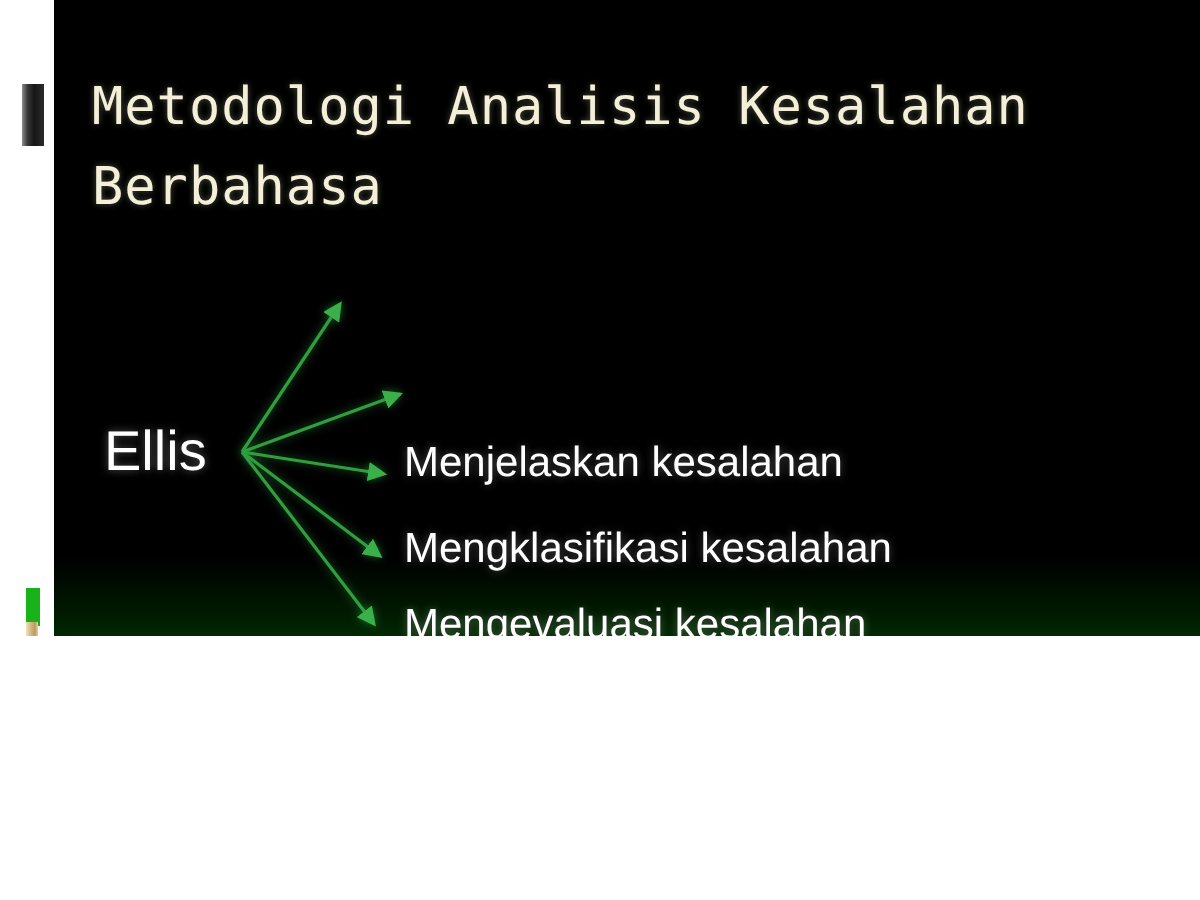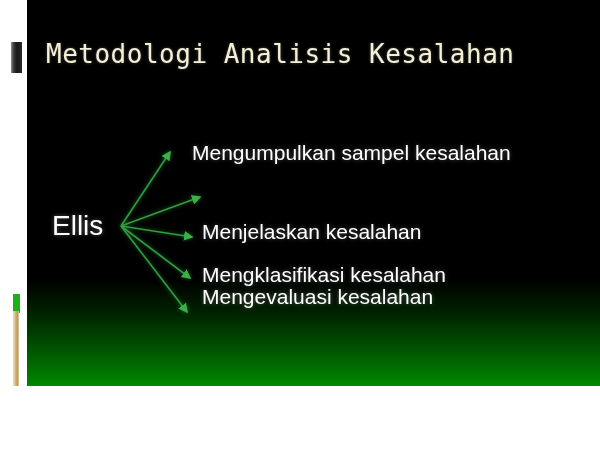--- a/index.html
+++ b/index.html
@@ -3,21 +3,21 @@
 <meta charset="utf-8">
 <style>
   html, body {
     margin: 0;
     padding: 0;
     background: #ffffff;
   }
   #slide {
     position: relative;
     width: 600px;
-    height: 386px;
+    height: 318px;
     overflow: hidden;
     background: #000000;
     font-family: "Liberation Sans", sans-serif;
   }
 
   
   .left-strip {
     position: absolute;
     left: 0;
     top: 0;
@@ -125,21 +125,21 @@
     font-size: 21px;
     line-height: 26px;
     white-space: nowrap;
     text-shadow: 0 0 4px rgba(255,255,255,0.30);
     z-index: 3;
   }
   .item-0 { left: 166px; top: 140px; }
   .item-1 { left: 184px; top: 181px; }
   .item-2 { left: 176px; top: 219px; }
   .item-3 { left: 176px; top: 262px; }
-  .item-4 { left: 176px; top: 284px; text-align: right; }
+  .item-4 { left: 176px; top: 300px; text-align: right; }
 </style>
 </head>
 <body>
 
 <div id="slide">
 
   <div class="canvas">
     <div class="bg-gradient"></div>
 
     <svg class="arrows" viewBox="0 0 574 450" xmlns="http://www.w3.org/2000/svg">
@@ -152,25 +152,25 @@
         <line x1="95" y1="226" x2="144" y2="152"></line>
         <line x1="95" y1="226" x2="174" y2="197"></line>
         <line x1="95" y1="226" x2="166" y2="237"></line>
         <line x1="95" y1="226" x2="164" y2="278"></line>
         <line x1="95" y1="226" x2="161" y2="312"></line>
       </g>
     </svg>
 
     <div class="title">
       <div>Metodologi Analisis Kesalahan</div>
+      <div>Berbahasa</div>
     </div>
 
     <div class="source-label">Ellis</div>
 
-    <div class="item item-0">Mengumpulkan sampel kesalahan</div>
     <div class="item item-3">Mengklasifikasi kesalahan</div>
     <div class="item item-2">Menjelaskan kesalahan</div>
     <div class="item item-4">Mengevaluasi kesalahan</div>
   </div>
 
   <div class="left-strip"></div>
   <div class="strip-dark-bar"></div>
   <div class="strip-green-cap"></div>
   <div class="strip-gold-line"></div>
 

